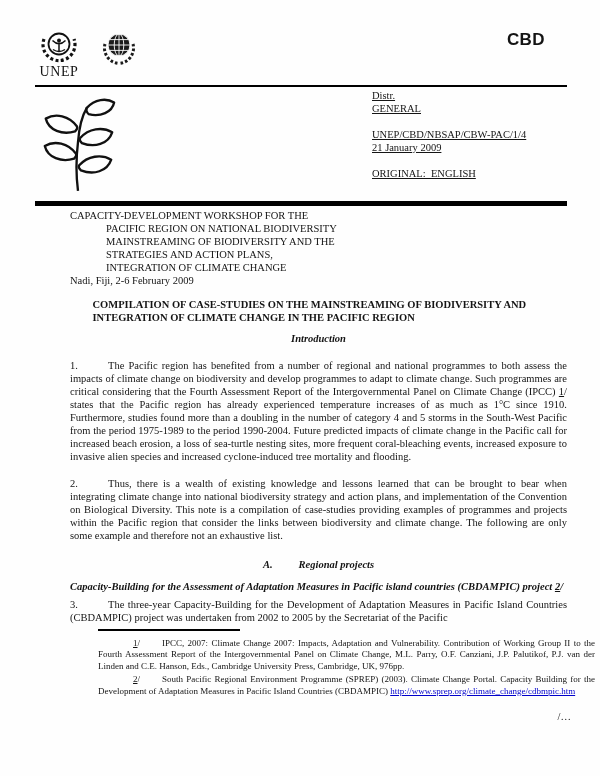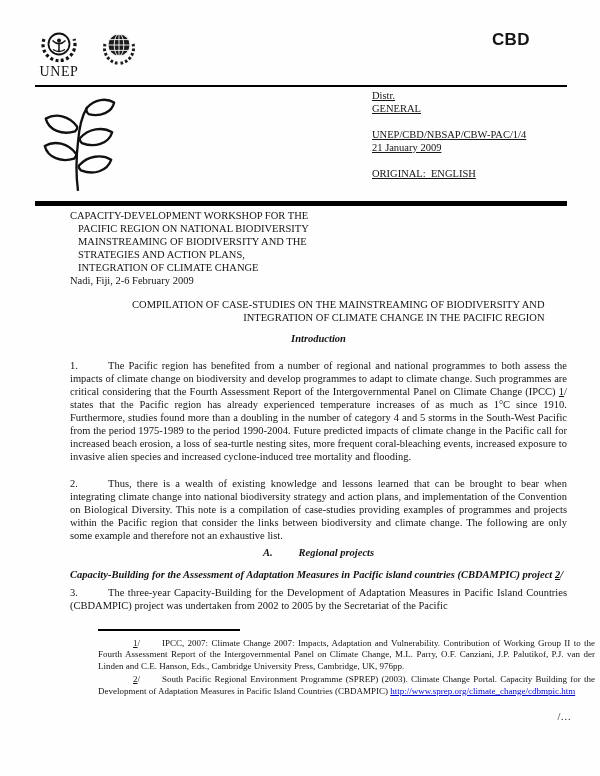--- a/index.html
+++ b/index.html
@@ -6,40 +6,40 @@
   .page {
     position:relative; width:600px; height:776px; background:#fefefe;
     overflow:hidden; font-family:"Liberation Serif", serif; color:#141414;
   }
 
   
   .unep-logo { position:absolute; left:37px; top:27px; width:44px; text-align:center; }
   .unep-logo svg { display:block; margin:0 auto; }
   .unep-label { font-size:14px; letter-spacing:0.6px; margin-top:-3px; }
   .un-logo { position:absolute; left:101px; top:30px; }
-  .cbd-label { position:absolute; left:492px; top:30px; font-family:"Liberation Sans", sans-serif; font-weight:bold; font-size:17px; letter-spacing:0.3px; }
+  .cbd-label { position:absolute; left:507px; top:30px; font-family:"Liberation Sans", sans-serif; font-weight:bold; font-size:17px; letter-spacing:0.3px; }
 
   .rule-thin  { position:absolute; left:35px; top:85px;  width:532px; height:2px;  background:#000; }
   .rule-thick { position:absolute; left:35px; top:201px; width:532px; height:4.5px; background:#000; }
 
   .cbd-logo { position:absolute; left:36px; top:97px; }
   .org-name { position:absolute; left:128px; top:134px; font-family:"Liberation Sans", sans-serif; font-weight:bold; font-size:16.5px; line-height:19.5px; letter-spacing:-0.2px; }
 
   .doc-info { position:absolute; left:372px; top:89px; font-size:10.5px; line-height:13px;text-decoration:underline; }
   .doc-info .gap { height:13px; }
 
   
   .main { position:absolute; left:70px; top:209px; width:497px; font-size:10.5px; line-height:13px; }
-  .meeting-title .mt-indent { padding-left:8px; }
-  .doc-title { margin:11px auto 0; max-width:452px; text-align:right; font-weight:normal; }
+  .meeting-title .mt-indent { padding-left:8px;margin-left:28px; }
+  .doc-title { margin:11px auto 0; max-width:452px; text-align:left; font-weight:bold; }
   .intro-heading { margin-top:8px; text-align:center; font-weight:bold; font-style:italic; }
   .para { margin:14px 0 0 0; text-align:justify; }
   .para-num { display:inline-block; width:38px; }
   .u { text-decoration:underline; }
-  .section-heading { margin-top:4px; text-align:center; font-weight:bold; font-style:italic; }
+  .section-heading { margin-top:16px; text-align:center; font-weight:bold; font-style:italic; }
   .section-letter { display:inline-block; margin-right:26px; }
   .subheading { margin-top:9px; text-align:justify; font-weight:bold; font-style:italic; }
 
   
   .footnotes { position:absolute; left:70px; top:629px; width:497px; font-size:9px; line-height:11.5px;margin-left:28px; }
   .fn-rule { width:142px; height:1.5px; background:#000; margin:0 0 7px 0; }
   .footnote { margin:0 0 2px 0; text-align:justify; text-indent:35px; }
   .fn-gap { display:inline-block; width:22px; }
   .fn-link { color:var(--link-color, #0000cc); text-decoration:underline; word-break:break-all; }
 

